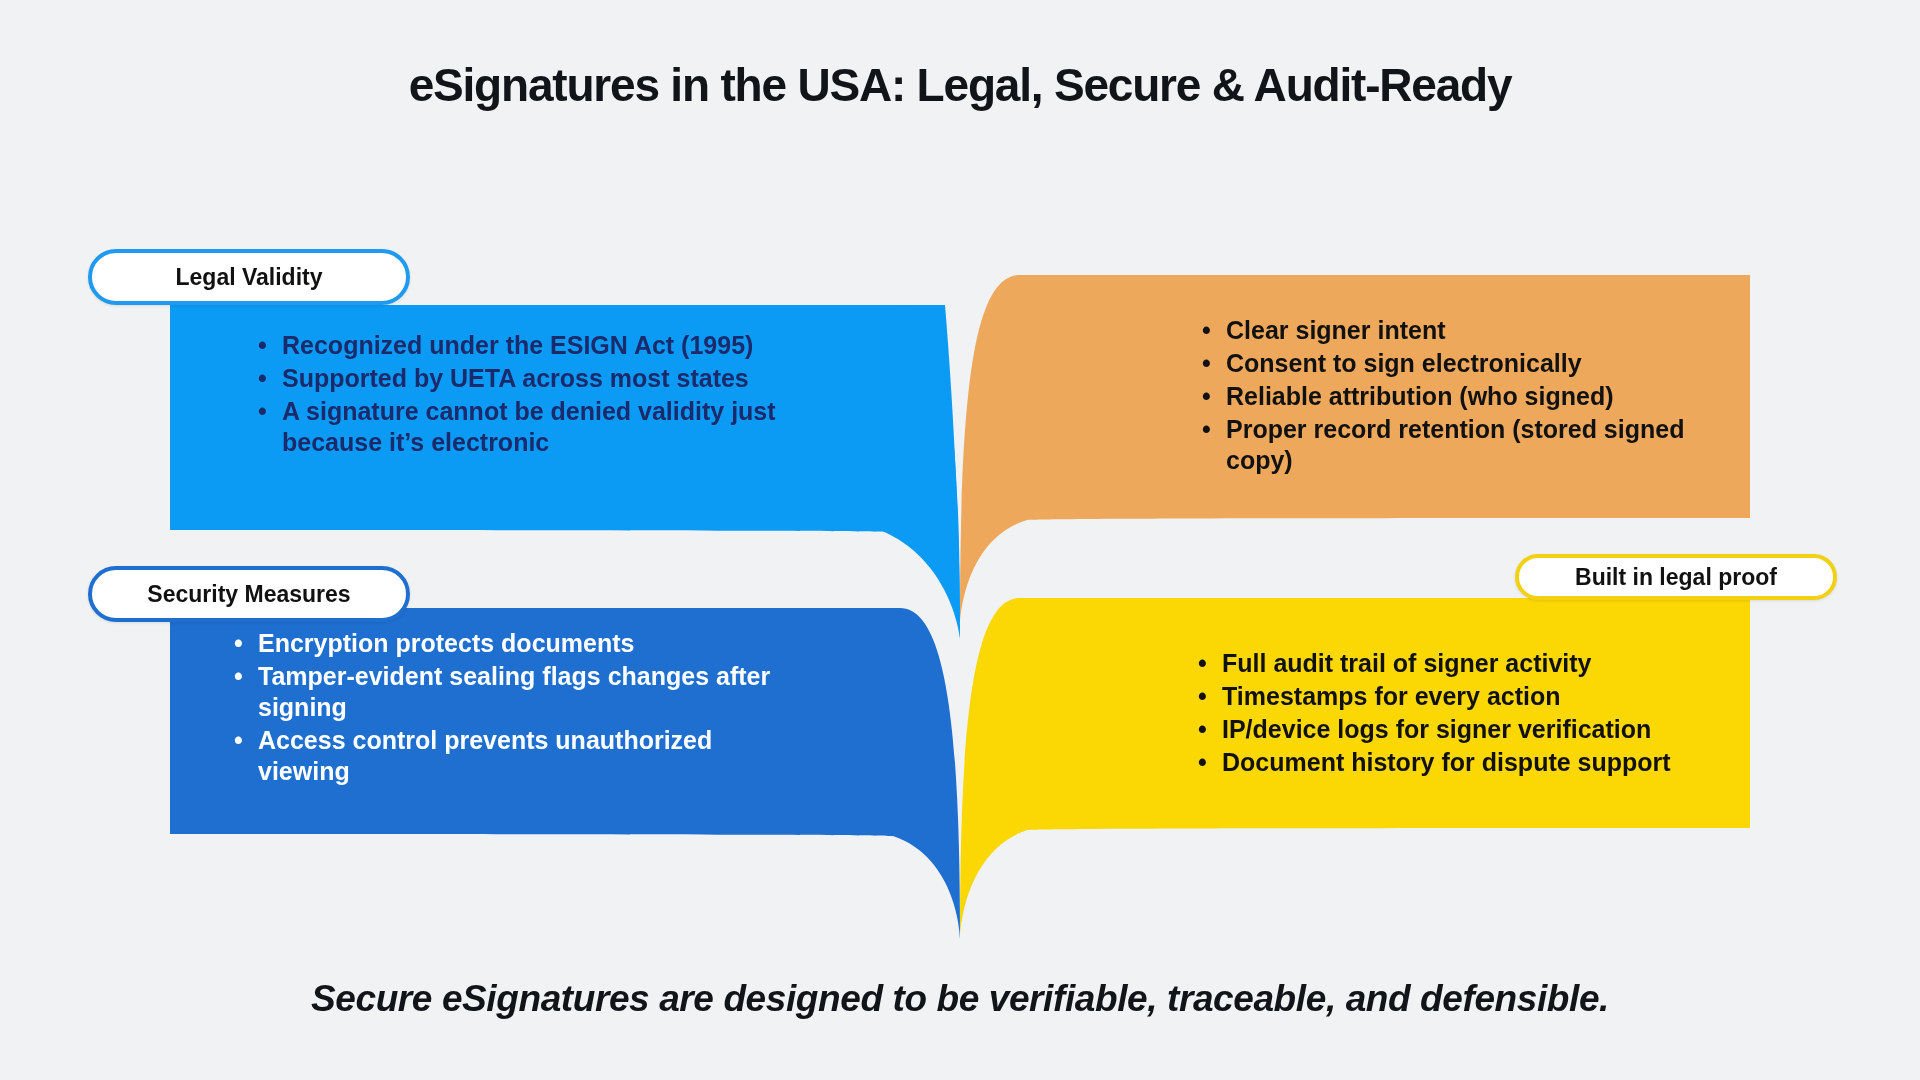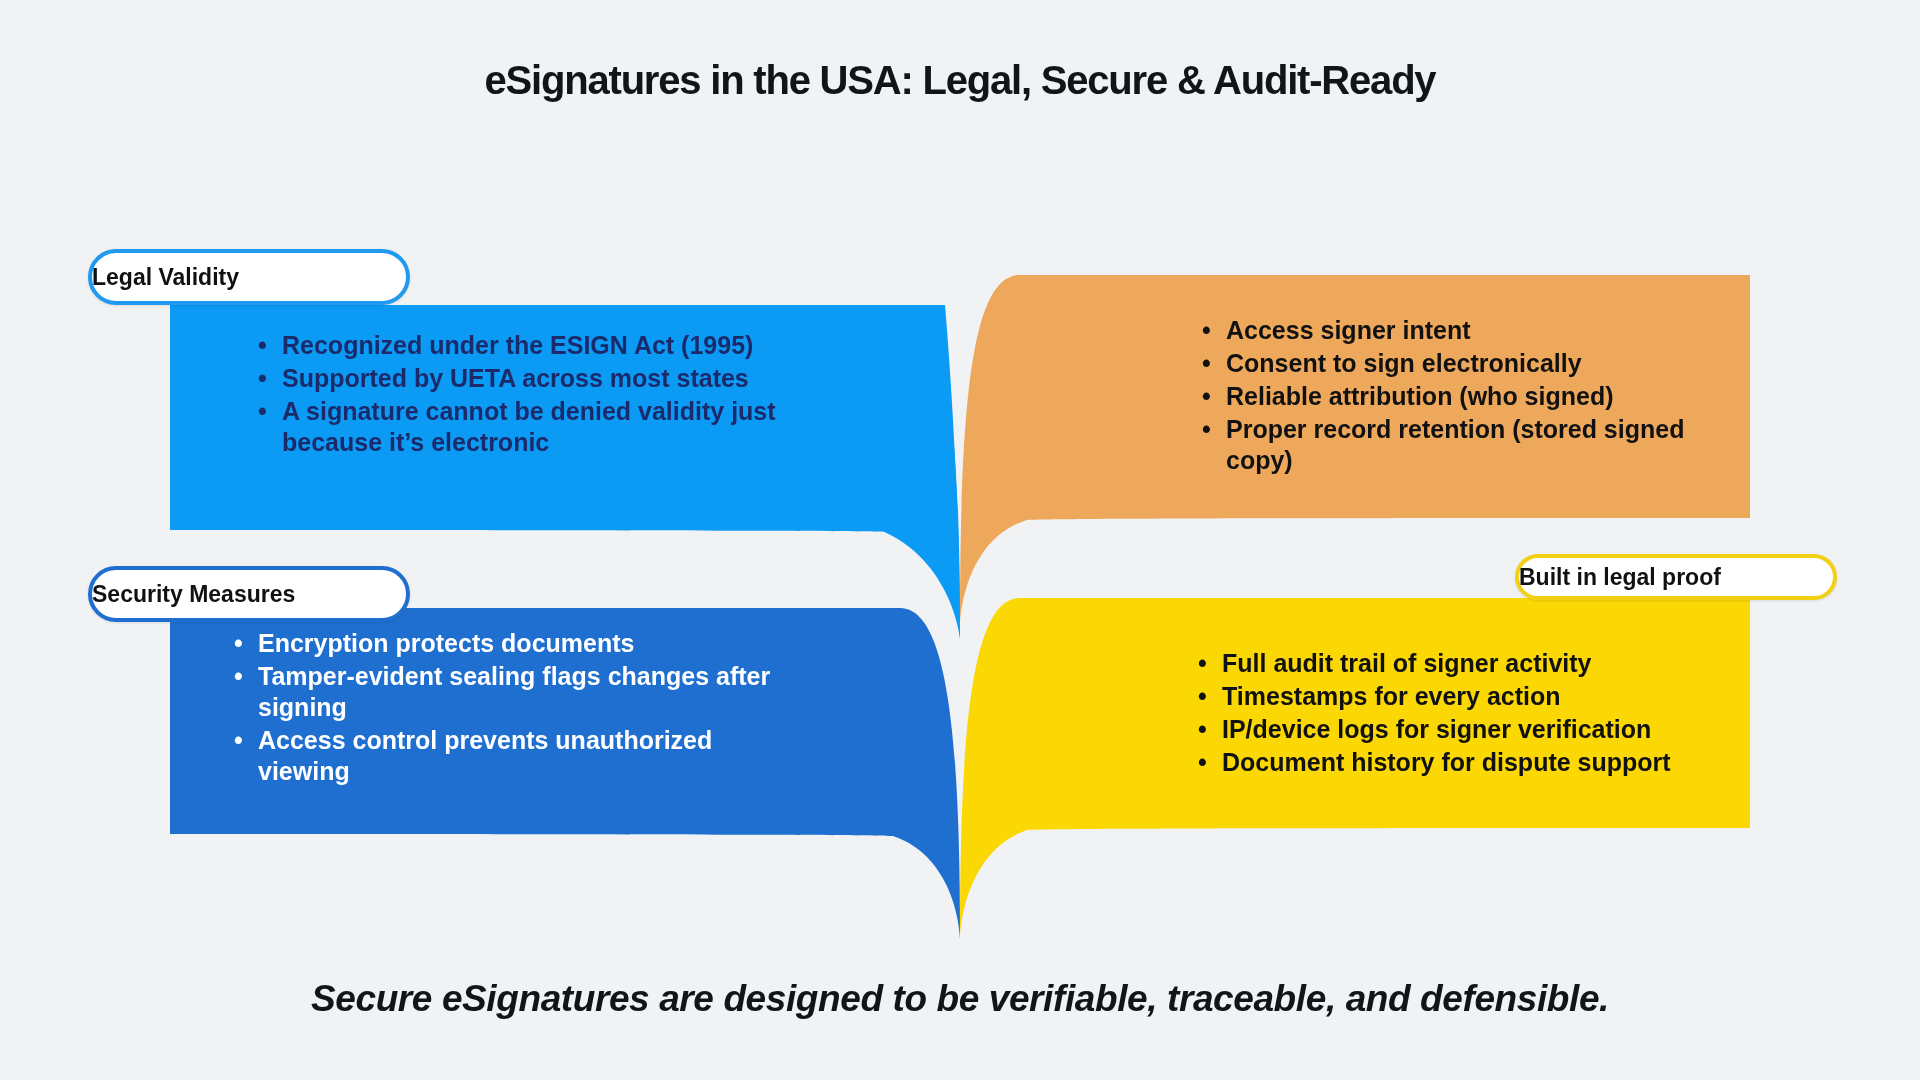--- a/index.html
+++ b/index.html
@@ -15,21 +15,21 @@
     width:1920px; height:1080px;
     background:#f1f2f4;
   }
 
   
   #title {
     position:absolute;
     left:0; top:58px;
     width:1920px;
     text-align:center;
-    font-size:40px;
+    font-size:46px;
     font-weight:bold;
     letter-spacing:-1.2px;
     color:#111418;
     white-space:nowrap;
   }
 
   
   #petals {
     position:absolute;
     left:0; top:0;
@@ -59,20 +59,21 @@
   #text-tl { left:252px; top:330px; width:560px; color:#1b2a6b; }
   #text-tr { left:1196px; top:315px; width:560px; color:#111111; }
   #text-bl { left:228px; top:628px; width:580px; color:#ffffff; }
   #text-br { left:1192px; top:648px; width:560px; color:#111111; }
 
   
   .pill {
     position:absolute;
     display:flex;
     align-items:center;
+    justify-content:center;
     background:#ffffff;
     border-radius:40px;
     border-style:solid;
     border-width:4px;
     font-size:23px;
     font-weight:bold;
     color:#111111;
     white-space:nowrap;
     z-index:5;
     box-shadow:0 1px 3px rgba(0,0,0,0.10);
@@ -153,21 +154,21 @@
 
   <div class="panel-text" id="text-tl">
     <ul>
         <li><span class="bullet">•</span><span>Recognized under the ESIGN Act (1995)</span></li>
         <li><span class="bullet">•</span><span>Supported by UETA across most states</span></li>
         <li><span class="bullet">•</span><span>A signature cannot be denied validity just because it’s electronic</span></li>
       </ul>
   </div>
   <div class="panel-text" id="text-tr">
     <ul>
-        <li><span class="bullet">•</span><span>Access signer intent</span></li>
+        <li><span class="bullet">•</span><span>Clear signer intent</span></li>
         <li><span class="bullet">•</span><span>Consent to sign electronically</span></li>
         <li><span class="bullet">•</span><span>Reliable attribution (who signed)</span></li>
         <li><span class="bullet">•</span><span>Proper record retention (stored signed copy)</span></li>
       </ul>
   </div>
   <div class="panel-text" id="text-bl">
     <ul>
         <li><span class="bullet">•</span><span>Encryption protects documents</span></li>
         <li><span class="bullet">•</span><span>Tamper-evident sealing flags changes after signing</span></li>
         <li><span class="bullet">•</span><span>Access control prevents unauthorized viewing</span></li>

